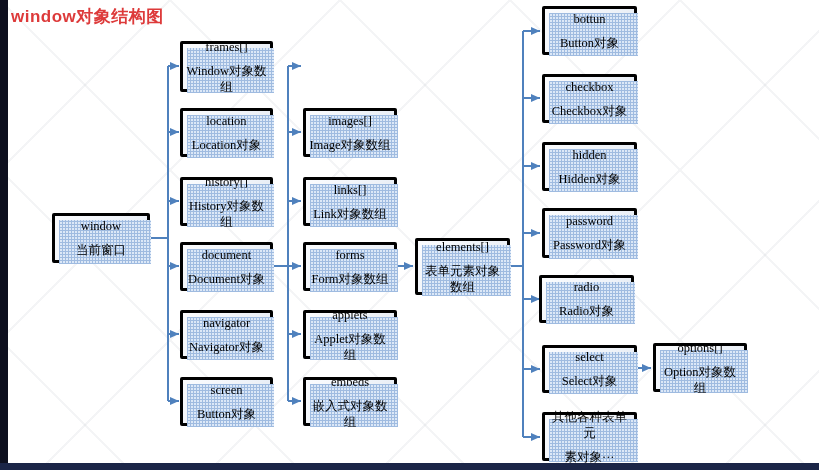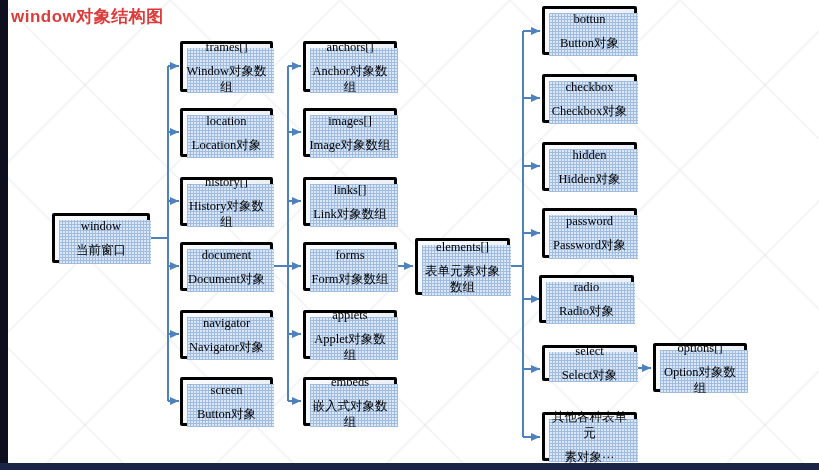--- a/index.html
+++ b/index.html
@@ -112,24 +112,20 @@
   </div>
   <div class="node" style="left:180px;top:310px;width:93px;height:49px">
     <div class="nl">navigator</div>
     <div class="nl">Navigator对象</div>
   </div>
   <div class="node" style="left:180px;top:377px;width:93px;height:49px">
     <div class="nl">screen</div>
     <div class="nl">Button对象</div>
   </div>
 
-  <div class="node" style="left:303px;top:41px;width:94px;height:51px">
-    <div class="nl">anchors[]</div>
-    <div class="nl">Anchor对象数组</div>
-  </div>
   <div class="node" style="left:303px;top:108px;width:94px;height:49px">
     <div class="nl">images[]</div>
     <div class="nl">Image对象数组</div>
   </div>
   <div class="node" style="left:303px;top:177px;width:94px;height:49px">
     <div class="nl">links[]</div>
     <div class="nl">Link对象数组</div>
   </div>
   <div class="node" style="left:303px;top:242px;width:94px;height:49px">
     <div class="nl">forms</div>
@@ -162,21 +158,21 @@
     <div class="nl">Hidden对象</div>
   </div>
   <div class="node" style="left:542px;top:208px;width:95px;height:50px">
     <div class="nl">password</div>
     <div class="nl">Password对象</div>
   </div>
   <div class="node" style="left:539px;top:275px;width:95px;height:48px">
     <div class="nl">radio</div>
     <div class="nl">Radio对象</div>
   </div>
-  <div class="node" style="left:542px;top:345px;width:95px;height:36px">
+  <div class="node" style="left:542px;top:345px;width:95px;height:48px">
     <div class="nl">select</div>
     <div class="nl">Select对象</div>
   </div>
   <div class="node" style="left:542px;top:412px;width:95px;height:49px">
     <div class="nl">其他各种表单元</div>
     <div class="nl">素对象···</div>
   </div>
 
   <div class="node" style="left:653px;top:343px;width:94px;height:49px">
     <div class="nl">options[]</div>

